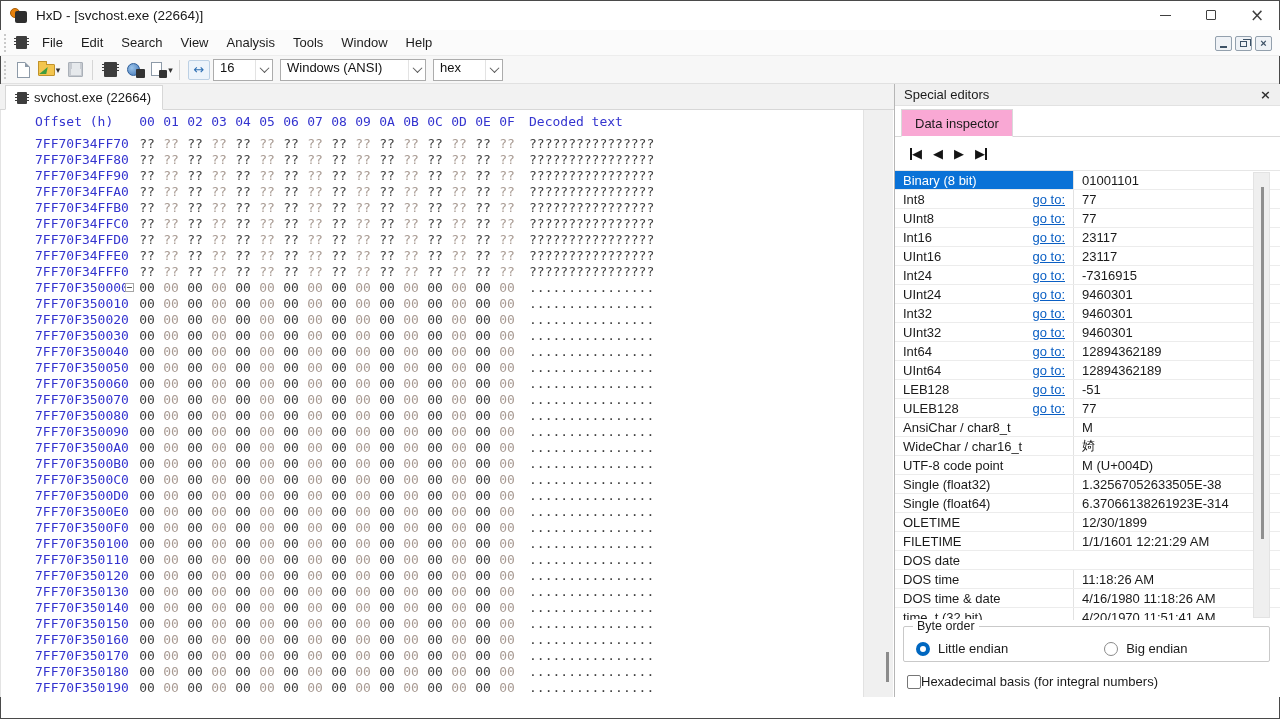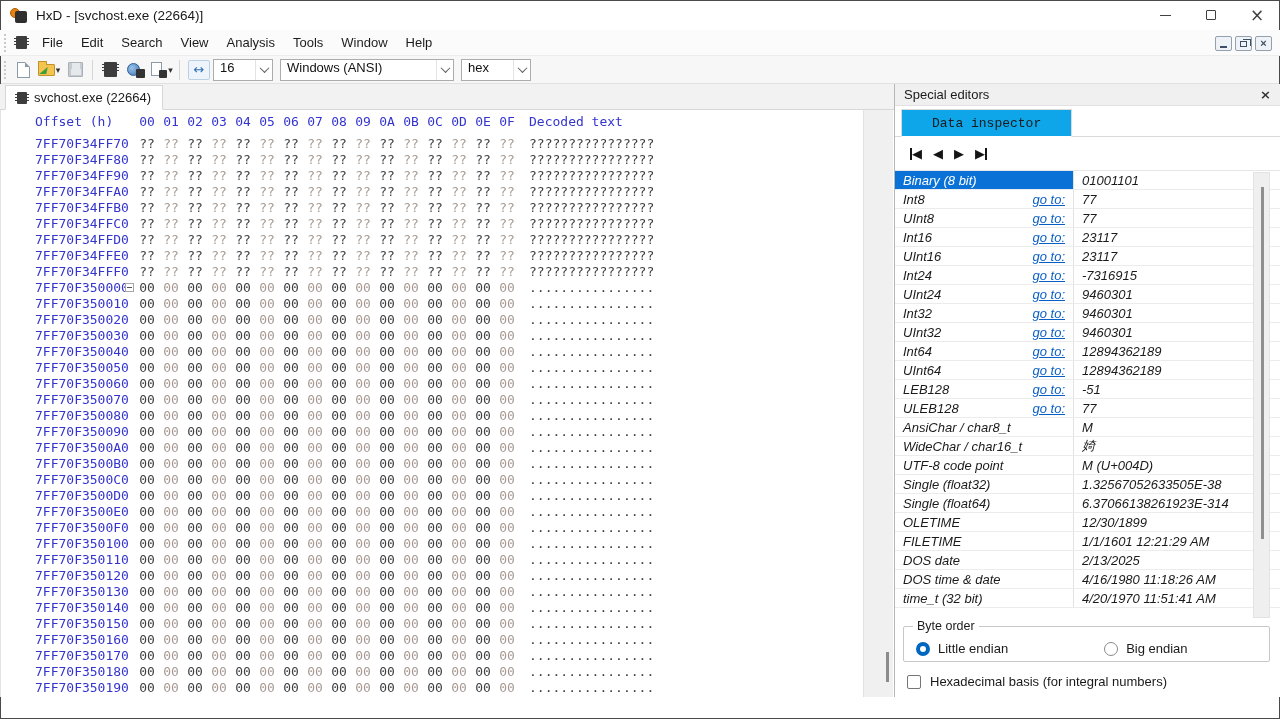--- a/index.html
+++ b/index.html
@@ -51,21 +51,21 @@
   .icon-globechip .globe { position:absolute; left:0; top:1px; width:13px; height:13px; border-radius:50%; background:radial-gradient(circle at 35% 35%, #9cc4ea, #3f74b5); border:1px solid #2d5d98; }
   .icon-globechip .mini-chip { position:absolute; right:0; bottom:0; width:9px; height:9px; background:#333; border-radius:1px; }
   .icon-pagechip { width:16px; height:16px; position:relative; }
   .icon-pagechip .pg { position:absolute; left:0; top:0; width:11px; height:14px; background:#fff; border:1px solid #8d9aa8; }
   .icon-pagechip .mini-chip { position:absolute; right:0; bottom:0; width:8px; height:8px; background:#333; border-radius:1px; }
   .icon-arrows { width:22px; height:20px; border:1px solid #bcd0e4; background:#edf4fb; border-radius:2px; color:#2f6fb3; font-family:"DejaVu Sans", sans-serif; font-size:13px; display:flex; align-items:center; justify-content:center; margin:0 3px 0 4px; }
   .combo { height:22px; background:#fff; border:1px solid #acacac; display:flex; margin-right:7px; position:relative; }
   .combo .combo-value { padding-left:6px; flex:1; font-size:13px; color:#111; }
   .combo .combo-arrow { width:17px; height:100%; display:flex; align-items:center; justify-content:center; border-left:1px solid #e3e3e3; }
   .chev { width:7px; height:7px; border-right:1px solid #5a5a5a; border-bottom:1px solid #5a5a5a; transform:rotate(45deg) translate(-1px,-1px); }
-  .combo-16 { width:60px; } .combo-enc { width:174px; } .combo-base { width:70px; }
+  .combo-16 { width:60px; } .combo-enc { width:146px; } .combo-base { width:70px; }
 
   
   .main { position:absolute; top:84px; left:0; right:0; bottom:22px; display:flex; }
   .left-section { width:894px; display:flex; flex-direction:column; }
 
   .tabstrip { height:26px; background:#f2f2f2; display:flex; align-items:flex-end; padding-left:5px; border-bottom:1px solid #d7d7d7; }
   .doc-tab { height:23px; display:flex; align-items:center; gap:7px; padding:0 11px; border:1px solid #d7d7d7; background:#efefef; font-size:13px; margin-right:2px; margin-bottom:-1px; }
   .doc-tab.active { background:#fff; height:25px; border-bottom:1px solid #fff; z-index:2; }
   .doc-tab .chip-icon { width:10px; height:12px; }
 
@@ -83,42 +83,42 @@
   .hex-header .byte { color:#3434cf; }
   .decoded { margin-left:6px; color:#3f3f3f; }
   .hex-scroll { position:absolute; top:0; right:1px; width:30px; height:100%; background:#f0f0f0; border-left:1px solid #e2e2e2; }
   .hex-thumb { position:absolute; right:4px; bottom:15px; width:3px; height:30px; background:#8b8b8b; }
 
   
   .side-panel { flex:1; border-left:1px solid #b6b6b6; background:#fff; display:flex; flex-direction:column; }
   .panel-header { height:22px; background:#f0f0f0; border-bottom:1px solid #e2e2e2; display:flex; align-items:center; padding:0 9px; }
   .panel-close { margin-left:auto; font-size:13px; color:#333; font-weight:bold; font-family:"DejaVu Sans",sans-serif; }
   .insp-tabrow { height:31px; padding:4px 0 0 6px; border-bottom:1px solid #d9d9d9; display:flex; align-items:flex-end; }
-  .insp-tab { height:28px; margin-bottom:-1px; background:#0ea5e9; border:1px solid #d9d9d9; border-bottom:1px solid #fff; padding:0 30px; display:flex; align-items:center;font-family:Liberation Mono, monospace; }
+  .insp-tab { height:28px; margin-bottom:-1px; background:#f9a8d4; border:1px solid #d9d9d9; border-bottom:1px solid #fff; padding:0 13px; display:flex; align-items:center; }
   .nav-row { height:33px; display:flex; align-items:center; gap:11px; padding-left:15px; }
   .nav-btn { display:flex; align-items:center; color:#141414; font-size:13px; }
   .nav-bar { width:2px; height:12px; background:#141414; }
   .nav-tri { font-family:"DejaVu Sans",sans-serif; line-height:1; }
 
-  .insp-list { position:relative; height:450px; border-top:1px solid #e6e6e6; overflow:hidden;font-style:italic; }
+  .insp-list { position:relative; height:450px; border-top:1px solid #e6e6e6; overflow:hidden; }
   .insp-row { display:flex; height:19px; border-bottom:1px solid #ececec; align-items:stretch; }
   .insp-name { width:178px; display:flex; align-items:center; justify-content:space-between; padding:0 8px; }
   .insp-value { flex:1; border-left:1px solid #e2e2e2; display:flex; align-items:center; padding:0 30px 0 8px; white-space:nowrap; }
   .insp-row.selected .insp-name { background:#0a72d7; color:#fff; }
   .goto-link { color:#0a5fc4; text-decoration:underline; }
   .list-scroll { position:absolute; top:1px; right:10px; width:17px; height:446px; background:#efefef; border:1px solid #e3e3e3; }
   .list-thumb { position:absolute; left:7px; top:14px; width:3px; height:352px; background:#8f8f8f; }
 
   .byte-order { margin:6px 10px 0 8px; border:1px solid #c9c9c9; border-radius:2px; position:relative; height:36px; padding:9px 0 0 12px; display:flex; }
   .byte-order legend { position:absolute; top:-8px; left:9px; background:#fff; padding:0 4px; font-size:12.5px; }
   .radio-opt { display:flex; align-items:center; }
   .radio-opt + .radio-opt { margin-left:96px; }
   .radio { width:14px; height:14px; border-radius:50%; border:1px solid #8a8a8a; background:#fff; margin-right:8px; }
   .radio.checked { border:4.5px solid #0067c0; }
-  .hexbasis { display:flex; align-items:center; gap:9px; padding:12px 17px 0 12px; }
+  .hexbasis { display:flex; align-items:center; padding:12px 17px 0 12px; }
   .checkbox { width:14px; height:14px; border:1px solid #767676; border-radius:2px; background:#fff; }
 
   
   .statusbar { position:absolute; left:0; right:0; bottom:0; height:22px; background:#f0f0f0; border-top:1px solid #d2d2d2; display:flex; align-items:center; font-size:12.5px; }
   .sb-offset { padding-left:6px; }
   .sb-mode { position:absolute; left:694px; }
   .sb-div { position:absolute; top:3px; bottom:2px; width:1px; background:#d9d9d9; border-right:1px solid #fdfdfd; }
   .resize-grip { position:absolute; right:3px; bottom:3px; width:12px; height:12px; }
   .resize-grip i { position:absolute; width:2px; height:2px; background:#bdbdbd; }
 </style>
@@ -435,21 +435,26 @@
             <div class="insp-row">
               <div class="insp-name">
                 <span>FILETIME</span>
               </div>
               <div class="insp-value">1/1/1601 12:21:29 AM</div>
             </div>
             <div class="insp-row">
               <div class="insp-name">
                 <span>DOS date</span>
               </div>
-              <div class="insp-value">2/13/2025</div>
+            </div>
+            <div class="insp-row">
+              <div class="insp-name">
+                <span>DOS time</span>
+              </div>
+              <div class="insp-value">11:18:26 AM</div>
             </div>
             <div class="insp-row">
               <div class="insp-name">
                 <span>DOS time &amp; date</span>
               </div>
               <div class="insp-value">4/16/1980 11:18:26 AM</div>
             </div>
             <div class="insp-row">
               <div class="insp-name">
                 <span>time_t (32 bit)</span>

